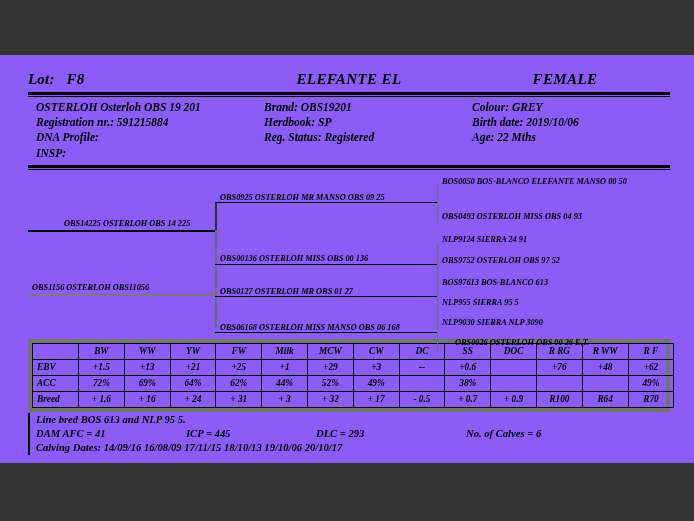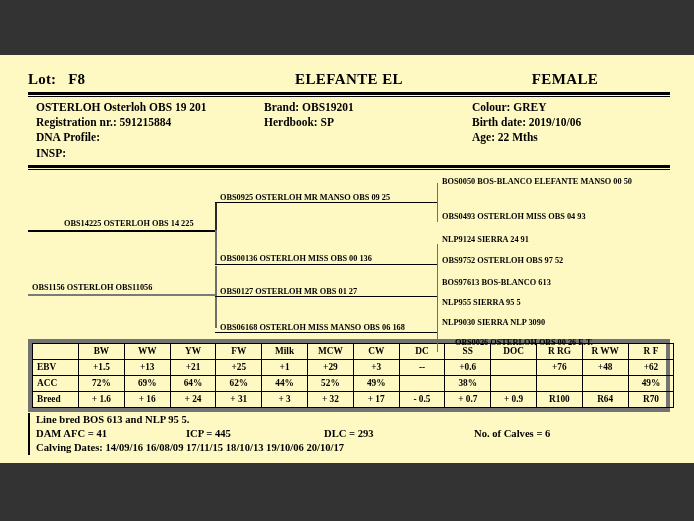--- a/index.html
+++ b/index.html
@@ -1,21 +1,21 @@
 <!DOCTYPE html>
 <html><head>
 <meta charset="utf-8">
 <style>
   html,body{margin:0;padding:0;background:#fff;}
   body{width:694px;height:521px;overflow:hidden;font-family:"Liberation Serif",serif;}
   .page{position:relative;width:694px;height:521px;background:#fff;}
   .bar{position:absolute;left:0;width:694px;background:#333333;}
   .bar-top{top:0;height:55px;}
   .bar-bottom{top:463px;height:58px;}
-  .sheet{position:absolute;left:0;top:55px;width:694px;height:408px;background:#fef9c3;}
+  .sheet{position:absolute;left:0;top:55px;width:694px;height:408px;background:#8b5cf6;font-style:italic;}
 
   .inner{position:absolute;left:28px;top:0px;width:642px;}
 
   
   .titlerow{display:flex;align-items:baseline;padding-top:16px;}
   .t-lot{width:210px;font-size:15px;font-weight:bold;letter-spacing:.2px;}
   .t-name{flex:1;text-align:center;font-size:15px;font-weight:bold;letter-spacing:.4px;}
   .t-sex{width:210px;text-align:center;font-size:15px;font-weight:bold;letter-spacing:.4px;}
 
   .rule-thick{height:3px;background:#000;margin-top:4px;}
@@ -49,21 +49,21 @@
   table.ebv td.rowlab{text-align:left;padding-left:4px;}
   col.c0{width:46px;}
   col.cd{width:45.8px;}
 
   
   .foot{border-left:2px solid #000;padding-left:6px;margin-top:1px;}
   .fline{font-size:10.6px;font-weight:bold;line-height:14px;white-space:nowrap;}
   .frow{display:flex;font-size:10.6px;font-weight:bold;line-height:14px;}
   .f-dam{width:150px;}
   .f-icp{width:130px;}
-  .f-dlc{width:150px;margin-left:8px;}
+  .f-dlc{width:150px;}
   .f-calves{flex:1;}
 </style>
 </head>
 <body>
 
 <div class="page">
 
   <div class="bar bar-top"></div>
   <div class="bar bar-bottom"></div>
 
@@ -86,20 +86,21 @@
       <div class="idblock">
         <div class="idcol idcol1">
           <div class="idline">OSTERLOH Osterloh OBS 19 201</div>
           <div class="idline">Registration nr.: 591215884</div>
           <div class="idline">DNA Profile:</div>
           <div class="idline">INSP:</div>
         </div>
         <div class="idcol idcol2">
           <div class="idline">Brand:  OBS19201</div>
           <div class="idline">Herdbook: SP</div>
+          <div class="idline">Reg. Status: Registered</div>
         </div>
         <div class="idcol idcol3">
           <div class="idline">Colour:  GREY</div>
           <div class="idline">Birth date:  2019/10/06</div>
           <div class="idline">Age: 22 Mths</div>
         </div>
       </div>
 
       <div class="rule-thick"></div>
       <div class="rule-thin"></div>

